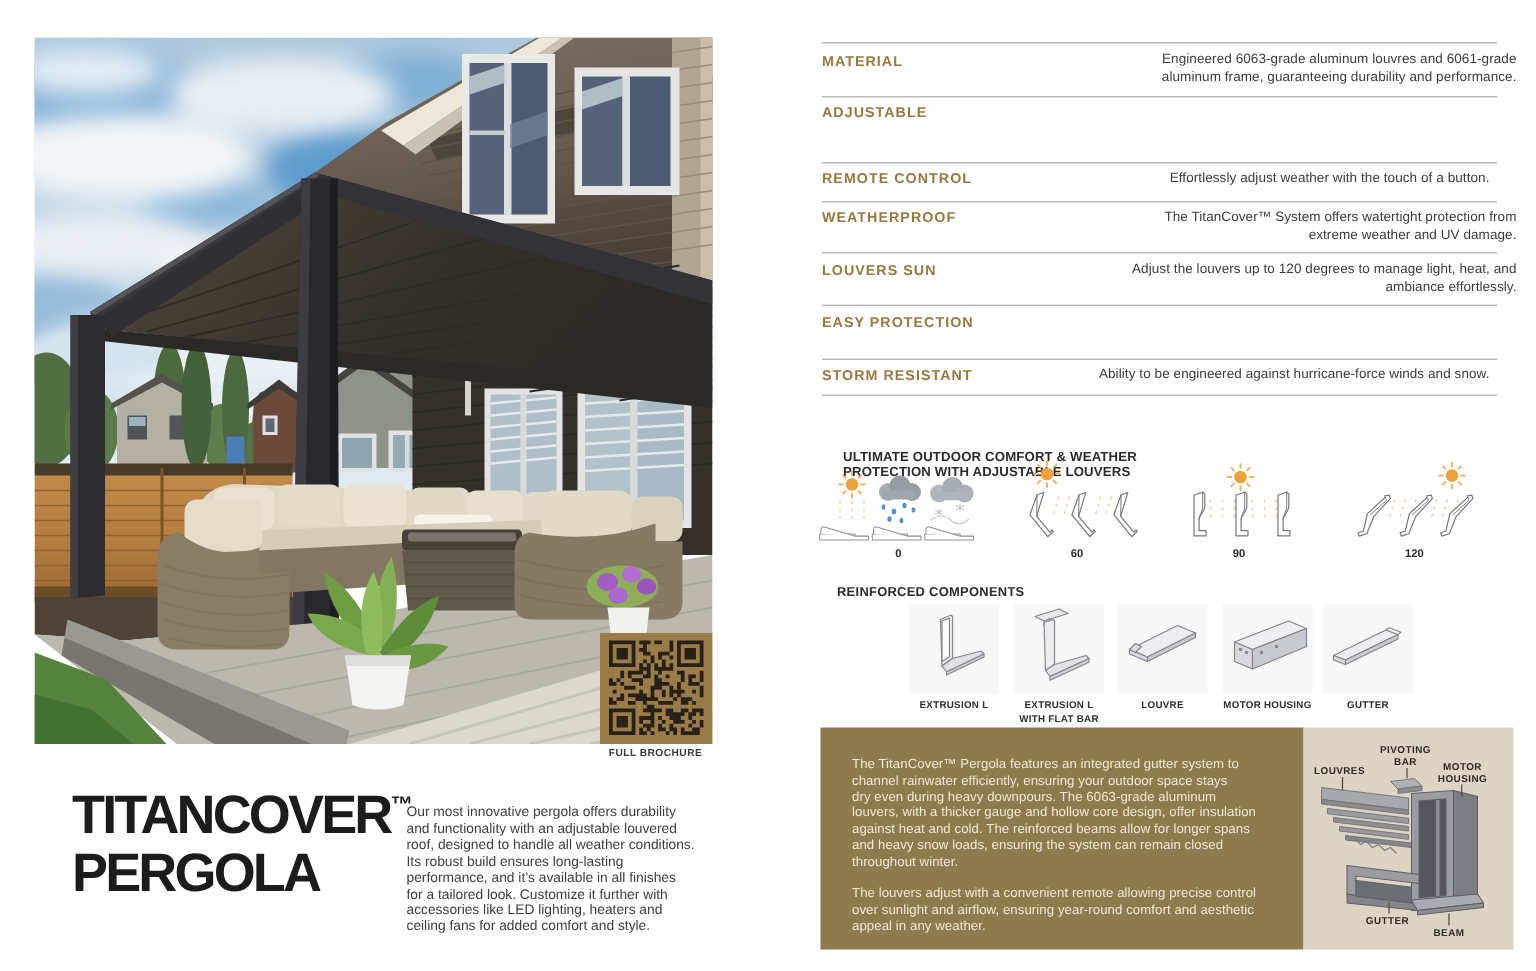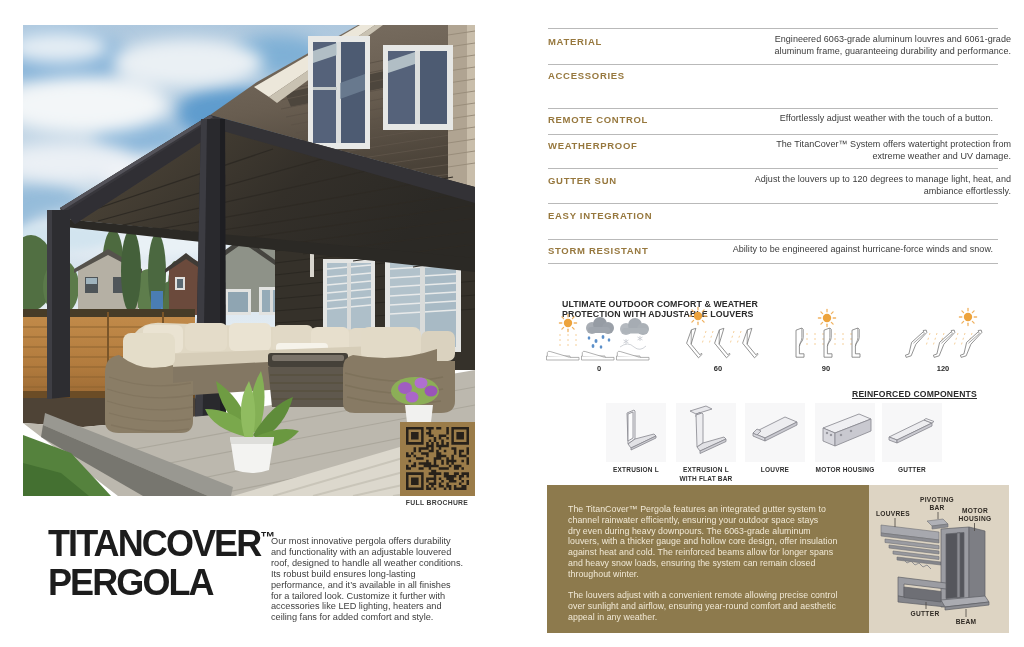--- a/index.html
+++ b/index.html
@@ -19,32 +19,32 @@
   <div class="rule" style="top:108px;"></div>
   <div class="rule" style="top:134px;"></div>
   <div class="rule" style="top:168px;"></div>
   <div class="rule" style="top:203px;"></div>
   <div class="rule" style="top:239px;"></div>
   <div class="rule" style="top:263px;"></div>
 
   <div class="abs lbl" style="left:548px;top:36px;">MATERIAL</div>
   <div class="abs desc" style="left:731px;top:34px;width:280px;">Engineered 6063-grade aluminum louvres and 6061-grade<br>aluminum frame, guaranteeing durability and performance.</div>
 
-  <div class="abs lbl" style="left:548px;top:70px;">ACCESSORIES</div>
+  <div class="abs lbl" style="left:548px;top:70px;">ADJUSTABLE</div>
 
   <div class="abs lbl" style="left:548px;top:114px;">REMOTE CONTROL</div>
   <div class="abs desc" style="left:731px;top:113px;width:262px;">Effortlessly adjust weather with the touch of a button.</div>
 
   <div class="abs lbl" style="left:548px;top:140px;">WEATHERPROOF</div>
   <div class="abs desc" style="left:731px;top:139px;width:280px;">The TitanCover™ System offers watertight protection from<br>extreme weather and UV damage.</div>
 
-  <div class="abs lbl" style="left:548px;top:175px;">GUTTER SUN</div>
+  <div class="abs lbl" style="left:548px;top:175px;">LOUVERS SUN</div>
   <div class="abs desc" style="left:731px;top:174px;width:280px;">Adjust the louvers up to 120 degrees to manage light, heat, and<br>ambiance effortlessly.</div>
 
-  <div class="abs lbl" style="left:548px;top:210px;">EASY INTEGRATION</div>
+  <div class="abs lbl" style="left:548px;top:210px;">EASY PROTECTION</div>
 
   <div class="abs lbl" style="left:548px;top:245px;">STORM RESISTANT</div>
   <div class="abs desc" style="left:731px;top:244px;width:262px;">Ability to be engineered against hurricane-force winds and snow.</div>
 </div>
 
 <div class="abs" style="left:562px;top:299px;width:400px;text-align:left;color:#2b2b2b;font-weight:bold;font-size:8.8px;line-height:10.3px;letter-spacing:.1px;">ULTIMATE OUTDOOR COMFORT &amp; WEATHER<br>PROTECTION WITH ADJUSTABLE LOUVERS</div>
 
 <svg class="abs" style="left:540px;top:303px;" width="460" height="74" viewBox="0 0 460 74">
 <defs>
   <g id="sun">
@@ -149,21 +149,21 @@
     <use href="#lv120" x="420" y="27"></use>
 
 <g font-family="Liberation Sans,sans-serif" font-size="7.5" font-weight="bold" fill="#2b2b2b" text-anchor="middle">
   <text x="59" y="68">0</text>
       <text x="178" y="68">60</text>
       <text x="286" y="68">90</text>
       <text x="403" y="68">120</text>
 </g>
 </svg>
 
-<div class="abs" style="left:577px;top:389px;width:400px;text-align:right;color:#2b2b2b;font-weight:bold;font-size:8.6px;letter-spacing:.2px;text-decoration:underline;">REINFORCED COMPONENTS</div>
+<div class="abs" style="left:558px;top:389px;width:400px;text-align:left;color:#2b2b2b;font-weight:bold;font-size:8.6px;letter-spacing:.2px;">REINFORCED COMPONENTS</div>
 
 <svg class="abs" style="left:540px;top:400px;" width="470" height="88" viewBox="0 0 470 88">
 <g>
 
   <g transform="translate(66,3)">
     <rect width="60" height="59" fill="#f7f7f8"></rect>
     <g stroke="#85858d" stroke-width="0.8" stroke-linejoin="round">
       <path d="M21,10 L28,7 L29,8 L29,36 L22,41 Z" fill="#ededf0"></path>
       <path d="M22,11 L27,9 L27,35 L22,38 Z" fill="#fbfbfc"></path>
       <path d="M22,41 L29,36 L48,31 L50,33 L25,45 Z" fill="#e2e2e6"></path>

